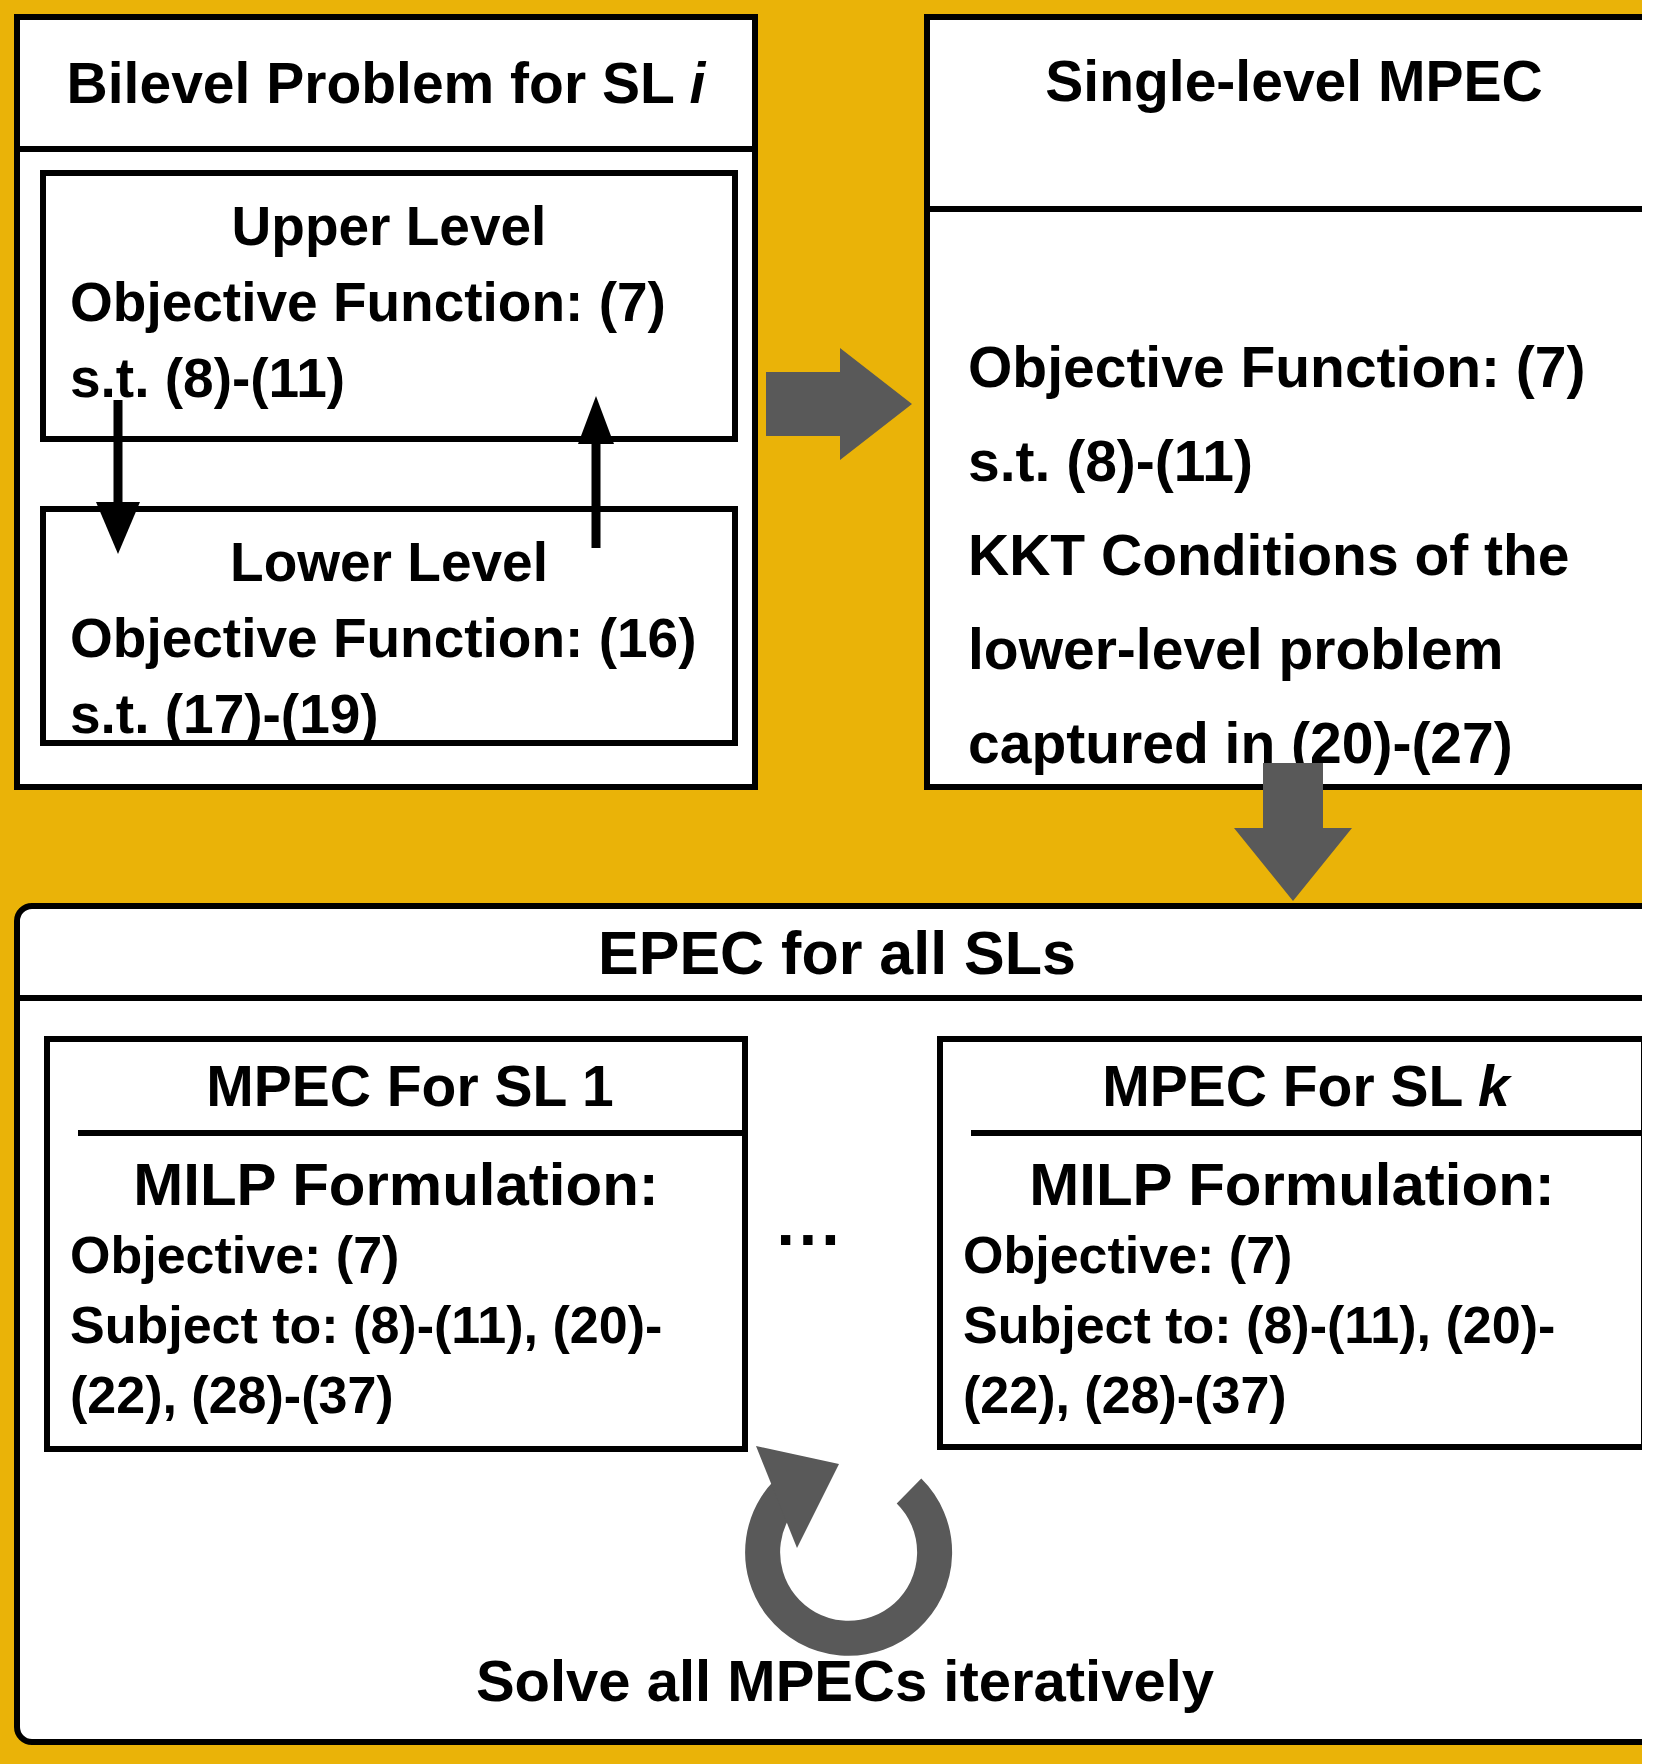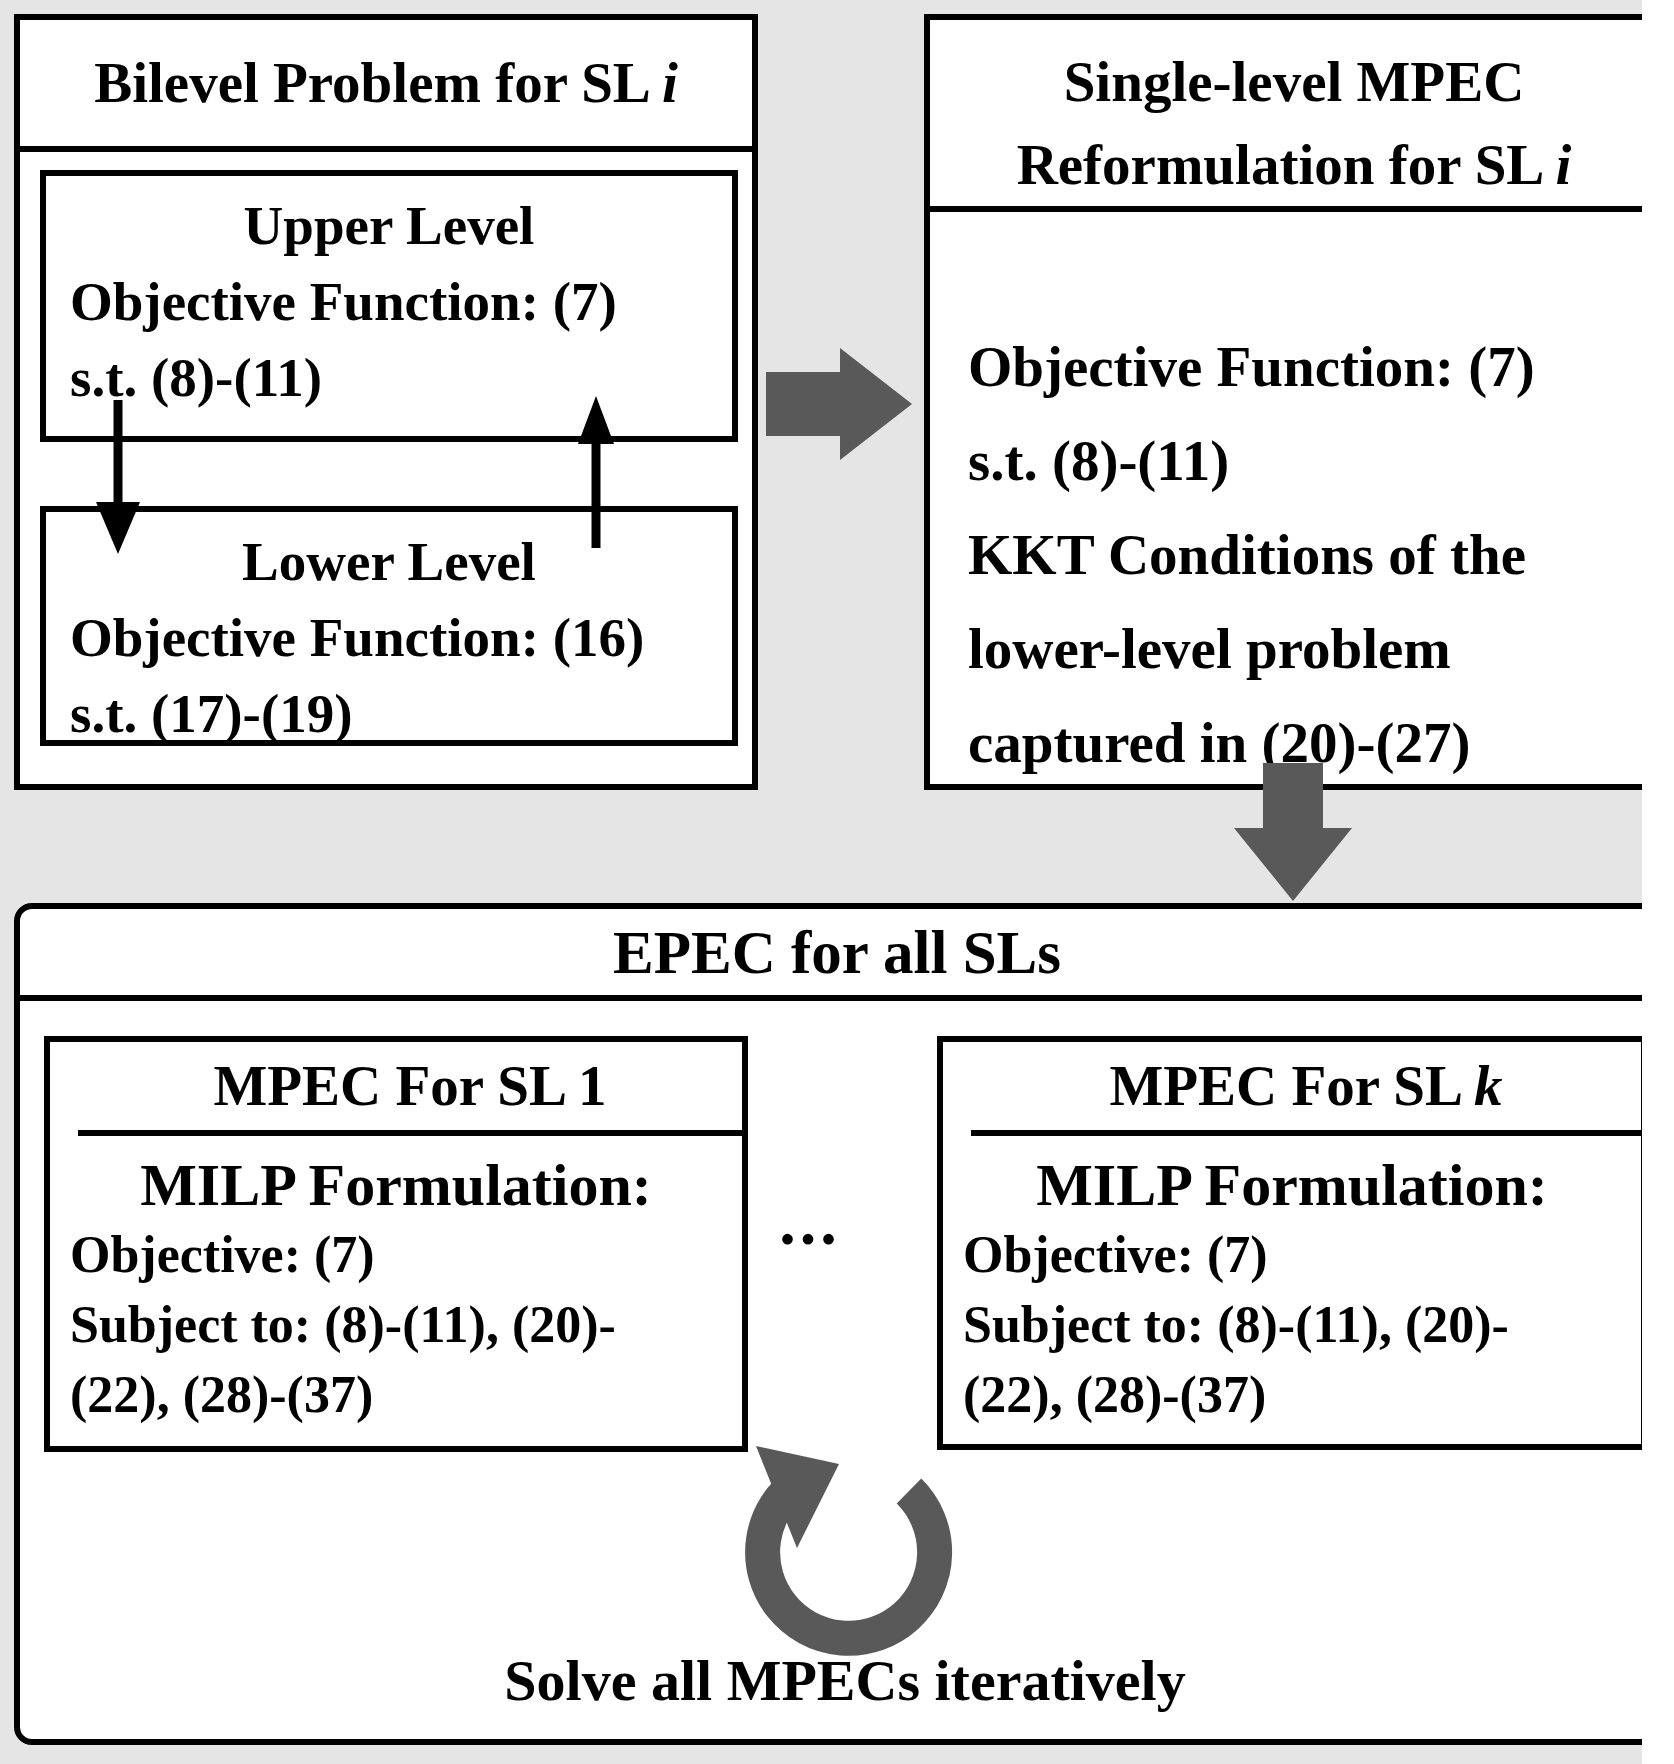--- a/index.html
+++ b/index.html
@@ -4,22 +4,22 @@
 <style>
   html, body {
     margin: 0;
     padding: 0;
     background: #ffffff;
   }
   #canvas {
     position: relative;
     width: 1642px;
     height: 1764px;
-    background: #e5e5e5;
-    font-family: Liberation Serif, serif;
+    background: #eab308;
+    font-family: Liberation Sans, sans-serif;
     font-weight: bold;
     color: #000000;
     overflow: hidden;
   }
   .box {
     position: absolute;
     box-sizing: border-box;
     border: 6px solid #000000;
     background: #ffffff;
   }
@@ -97,21 +97,20 @@
     <div class="box" id="lower-box">
       <div class="inner-heading">Lower Level</div>
       <div class="inner-line nowrap">Objective Function: (16)</div>
       <div class="inner-line nowrap">s.t. (17)-(19)</div>
     </div>
   </div>
 
   <div class="box" id="smpec-box">
     <div id="smpec-title">
       <div class="nowrap">Single-level MPEC</div>
-      <div class="nowrap"><span>Reformulation for SL </span><i>i</i></div>
     </div>
     <div id="smpec-body">
       <div class="body-line nowrap">Objective Function: (7)</div>
       <div class="body-line nowrap">s.t. (8)-(11)</div>
       <div class="body-line nowrap">KKT Conditions of the</div>
       <div class="body-line nowrap">lower-level problem</div>
       <div class="body-line nowrap">captured in (20)-(27)</div>
     </div>
   </div>
 

